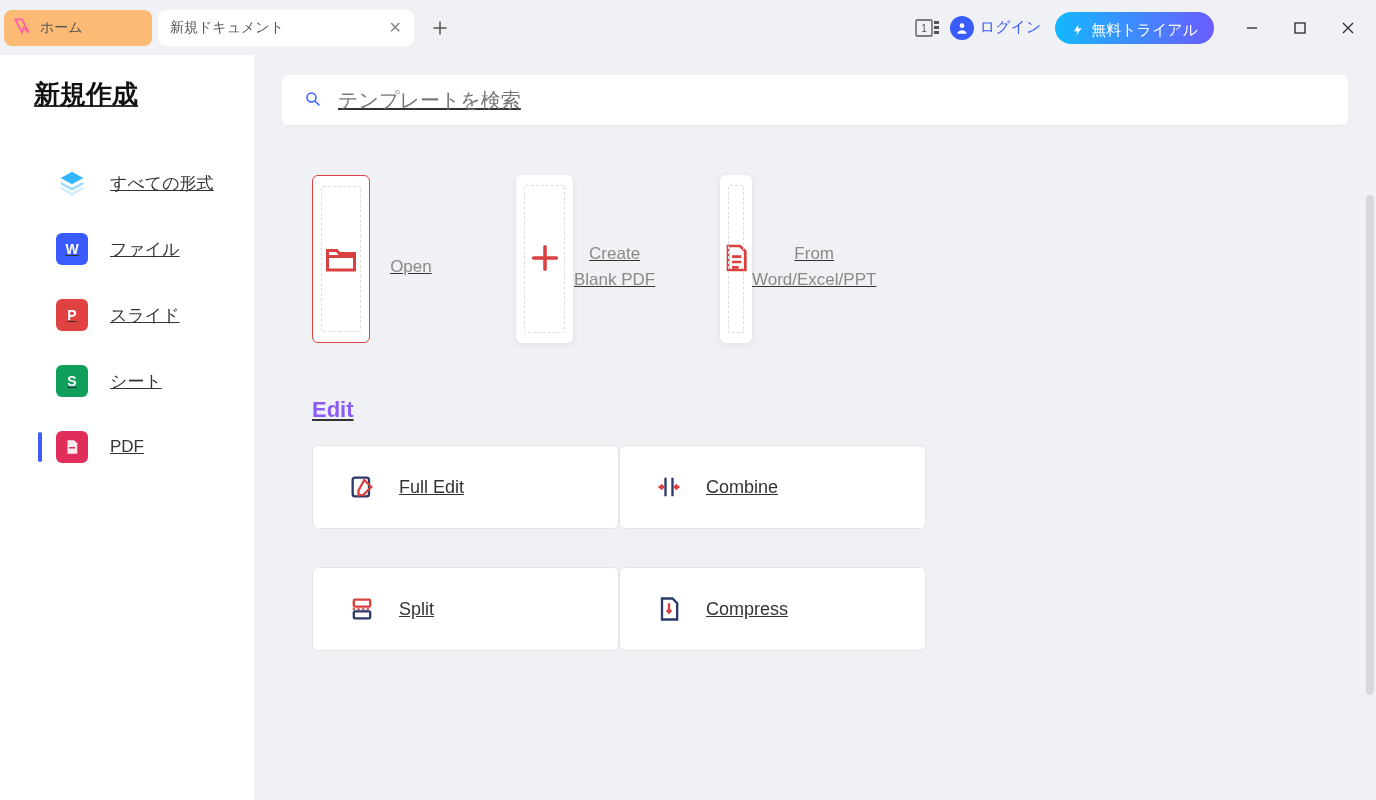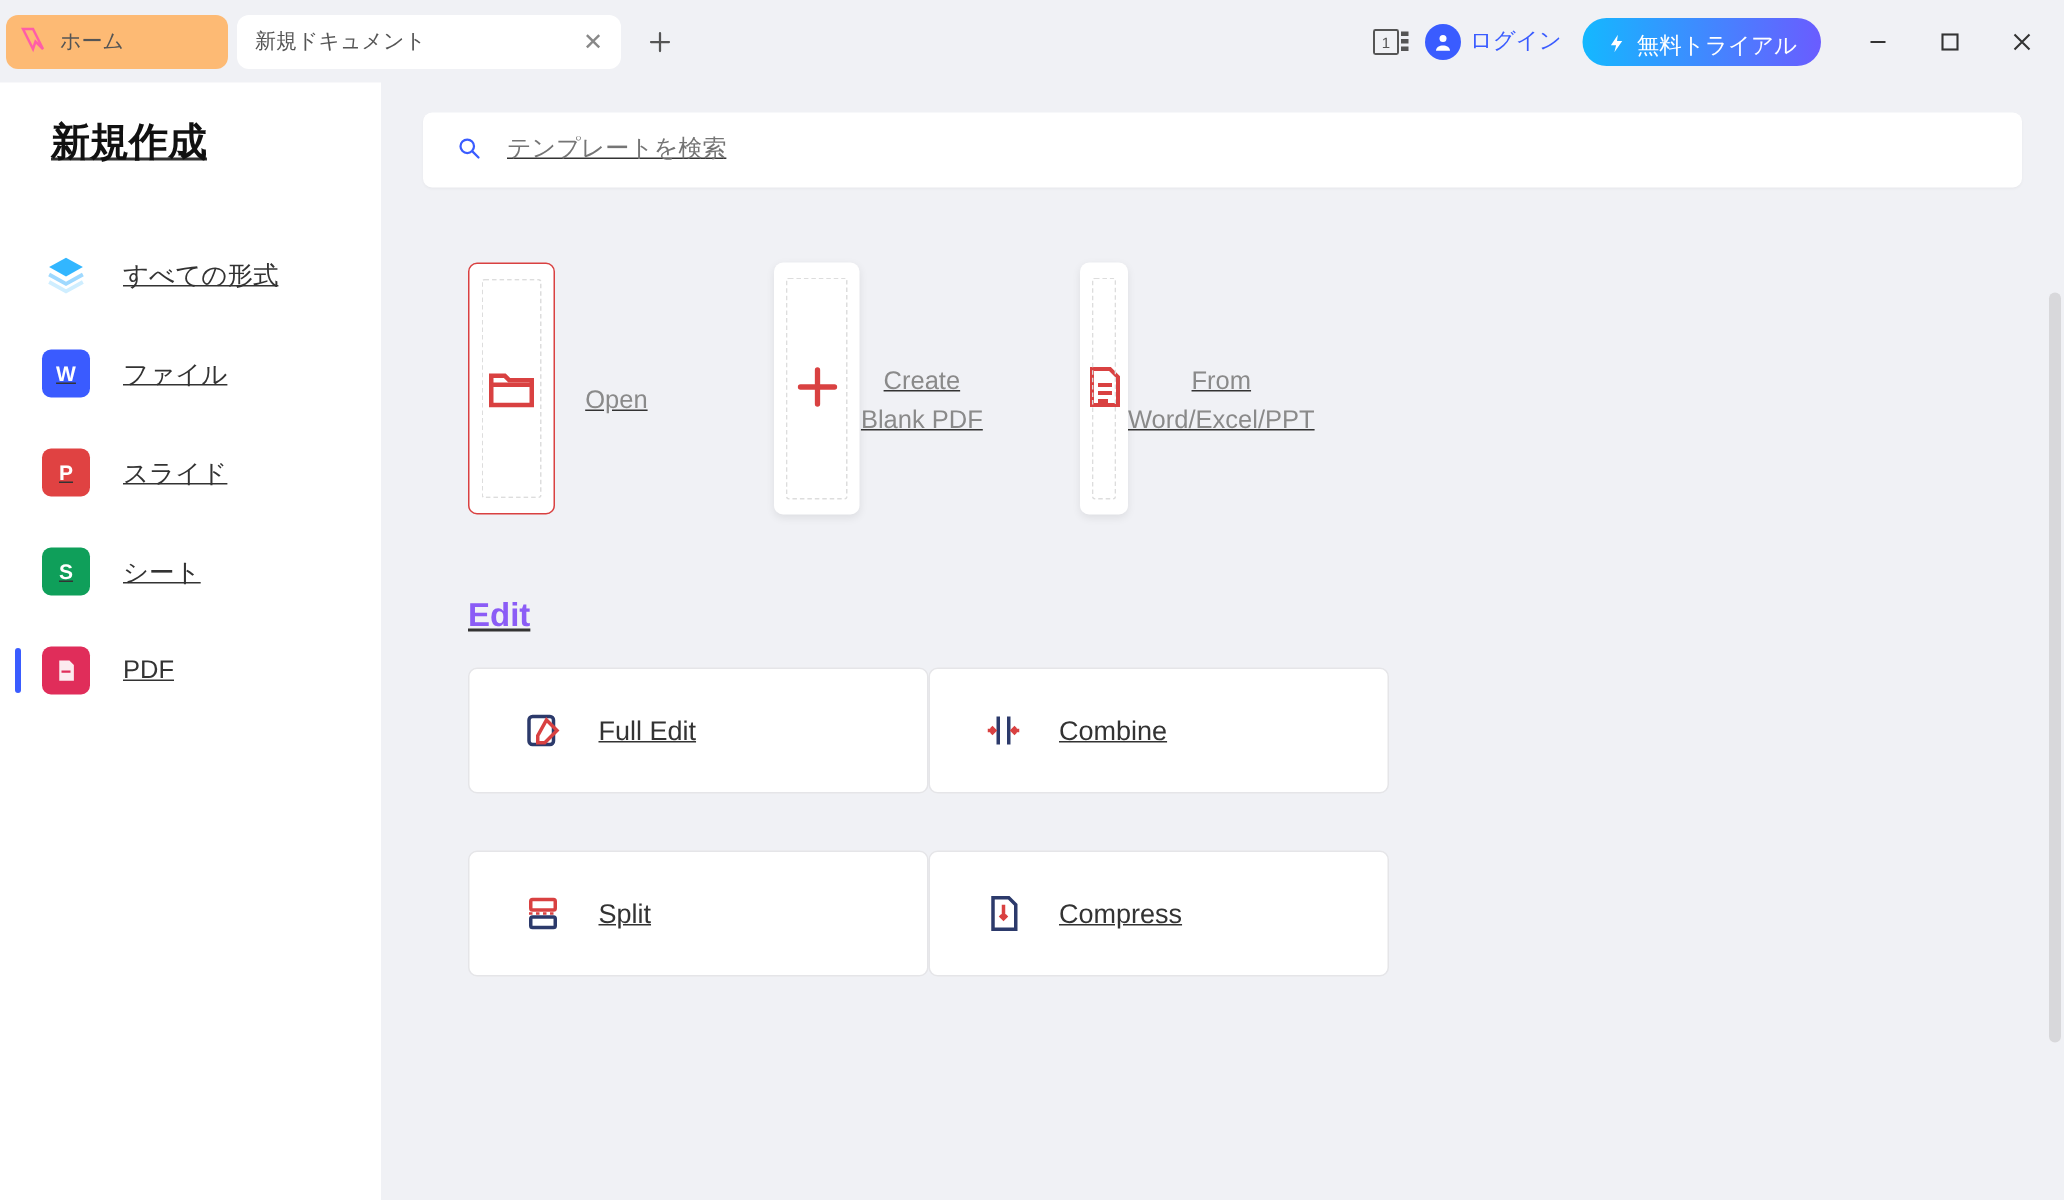--- a/index.html
+++ b/index.html
@@ -104,20 +104,21 @@
   }
   .side-item {
     display:flex; align-items:center;
     height: 66px;
     padding-left: 28px;
     gap: 22px;
     cursor:pointer;
     font-size: 17px;
     color:#333;
     position: relative;
+    margin-left: 28px;
   }
   .side-item .ic {
     width:32px;height:32px;border-radius:6px;
     display:flex;align-items:center;justify-content:center;
     color:#fff;font-weight:600;font-size:14px;
   }
   .side-item.active::before {
     content:"";
     position:absolute; left:10px; top:18px; bottom:18px;
     width:4px; background:#3a5cff; border-radius:2px;
@@ -134,21 +135,21 @@
   .search-bar {
     background:#fff;
     height:50px;
     border-radius:6px;
     display:flex; align-items:center;
     padding:0 22px; gap:16px;
     box-shadow: 0 1px 2px rgba(0,0,0,0.04);
   }
   .search-bar input {
     border:none; outline:none; flex:1;
-    font-size:16px; color:#999;
+    font-size:20px; color:#999;
     background:transparent;
   }
 
   .cards-row {
     display:flex; gap:64px;
     margin-top:50px;
     padding-left: 30px;
   }
   .create-card {
     width:140px;

